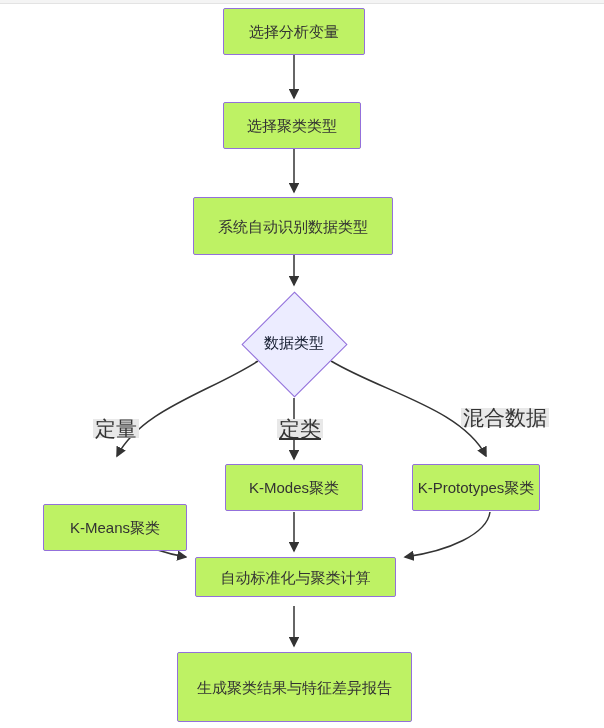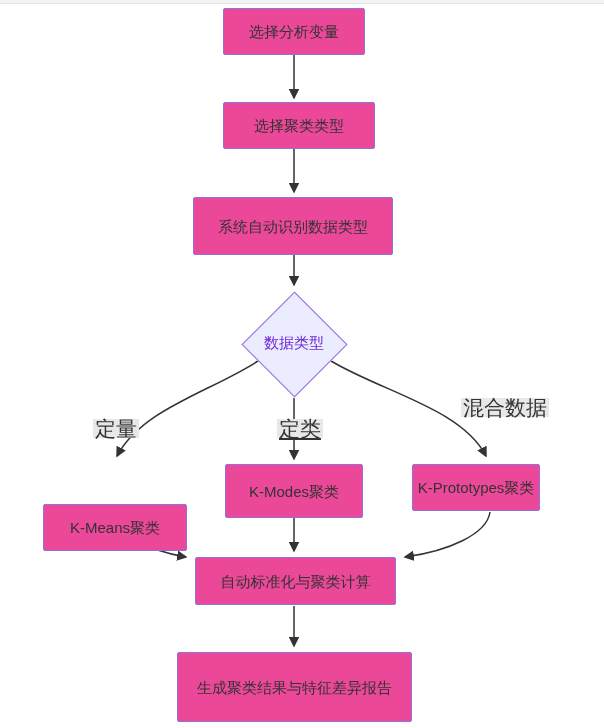--- a/index.html
+++ b/index.html
@@ -8,51 +8,51 @@
     font-family:"Liberation Sans","DejaVu Sans",sans-serif;
     overflow:hidden;
   }
   .top-strip{
     position:absolute;left:0;top:0;width:604px;height:3px;
     background:#f4f4f4;border-bottom:1px solid #e3e3e3;
   }
   .edge-layer{position:absolute;left:0;top:0;z-index:1;}
   .node{
     position:absolute;z-index:2;box-sizing:border-box;
-    background:#ec4899;border:1px solid #9370DB;border-radius:2px;
+    background:#bef264;border:1px solid #9370DB;border-radius:2px;
     display:flex;align-items:center;justify-content:center;text-align:center;
     color:#333333;font-size:15px;line-height:21px;
   }
   .diamond{
     position:absolute;z-index:2;box-sizing:border-box;
     width:75px;height:75px;left:257px;top:307px;
     background:#ECECFF;border:1px solid #9370DB;
     transform:rotate(45deg);
   }
   .diamond-label{
     position:absolute;z-index:3;left:234px;top:334px;width:120px;
-    text-align:center;color:#6d28d9;font-size:15px;background:transparent;
+    text-align:center;color:#0f172a;font-size:15px;background:transparent;
   }
   .edge-label{
     position:absolute;z-index:3;
     background:#e8e8e8;color:#333333;font-size:21px;line-height:19px;
     padding:0 2px;white-space:nowrap;
   }
   
   .n-select-variables{left:223px;top:8px;width:142px;height:47px;}
-  .n-select-cluster-type{left:223px;top:102px;width:152px;height:47px;}
+  .n-select-cluster-type{left:223px;top:102px;width:138px;height:47px;}
   .n-auto-detect{left:193px;top:197px;width:200px;height:58px;}
   .n-kmeans{left:43px;top:464px;width:144px;height:47px;margin-top:40px;}
-  .n-kmodes{left:225px;top:464px;width:138px;height:54px;justify-content:center;}
+  .n-kmodes{left:225px;top:464px;width:138px;height:47px;justify-content:center;}
   .n-kprototypes{left:412px;top:464px;width:128px;height:47px;}
-  .n-standardize{left:195px;top:557px;width:201px;height:48px;}
+  .n-standardize{left:195px;top:557px;width:201px;height:40px;}
   .n-report{left:177px;top:652px;width:235px;height:70px;padding:0 6px;}
   .l-quant{left:93px;top:419px;}
   .l-cat{left:277px;top:419px;text-decoration:underline;}
-  .l-mixed{left:461px;top:398px;}
+  .l-mixed{left:461px;top:408px;}
 </style>
 </head>
 <body>
 
 <div class="top-strip"></div>
 
 <svg class="edge-layer" width="604" height="728" viewBox="0 0 604 728">
   <defs>
     <marker id="arrow" viewBox="0 0 10 10" refX="8.5" refY="5" markerWidth="7" markerHeight="7" orient="auto-start-reverse">
       <path d="M0,0 L10,5 L0,10 z" fill="#333333"></path>

